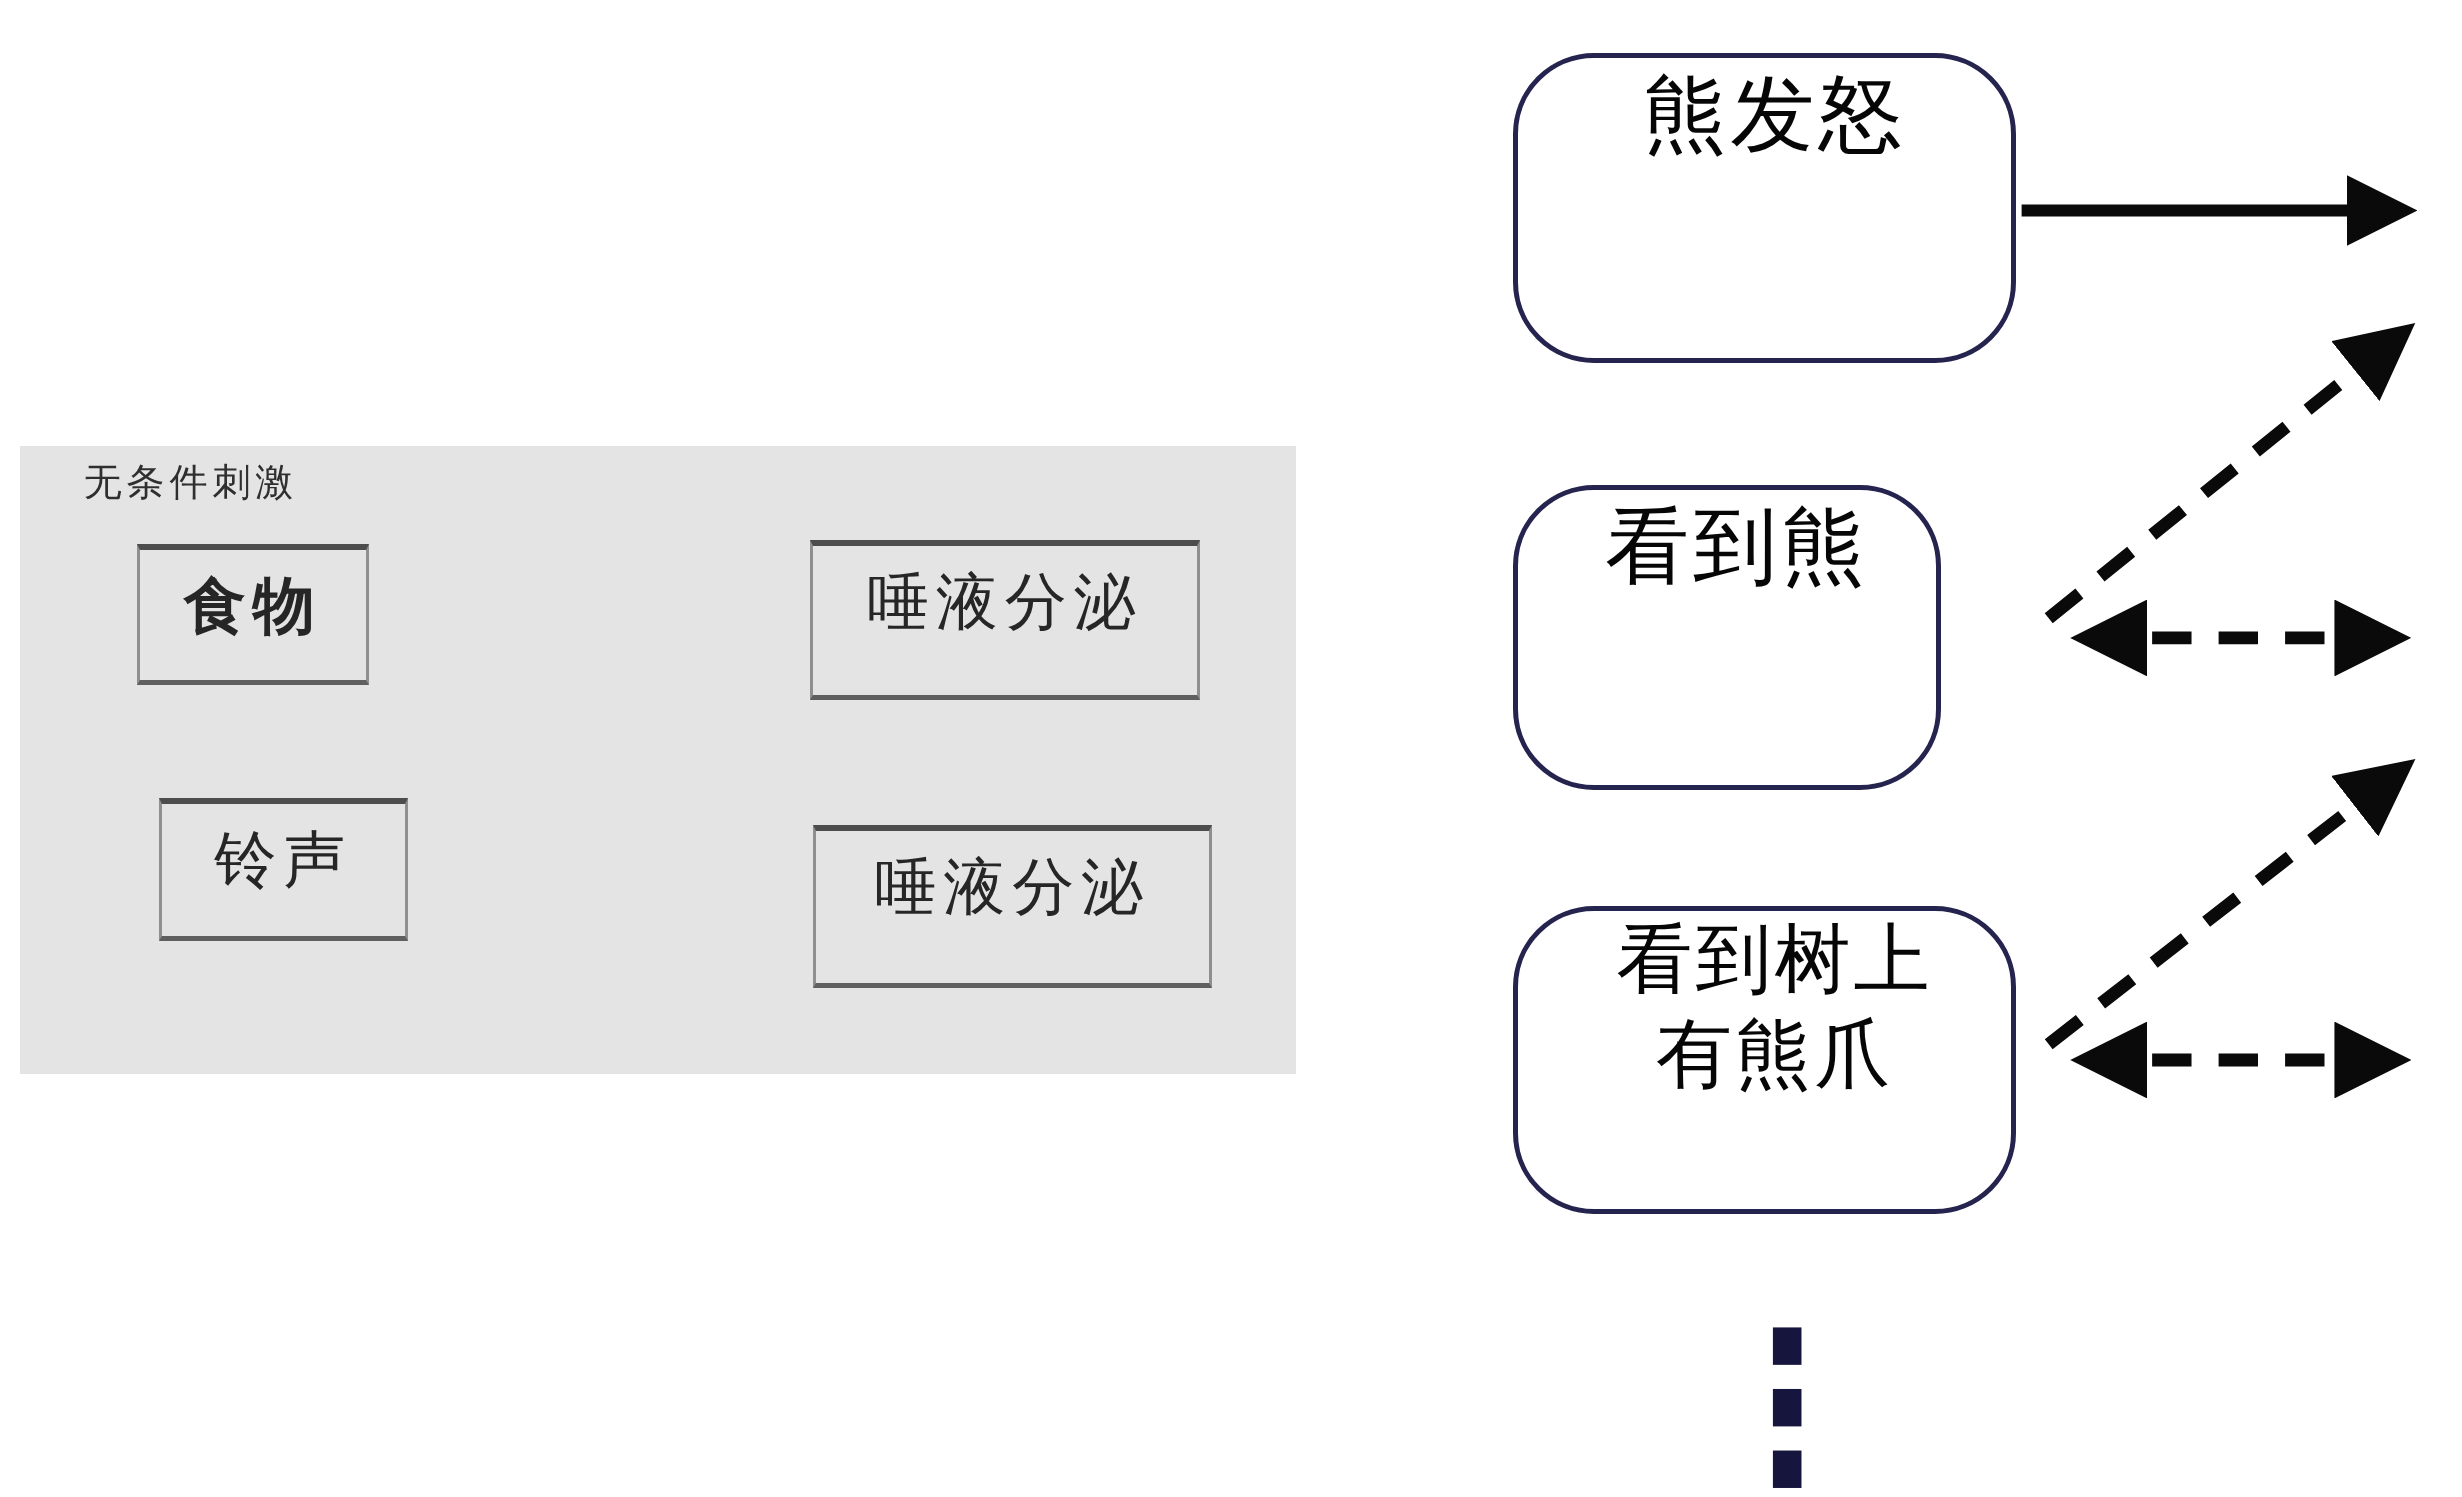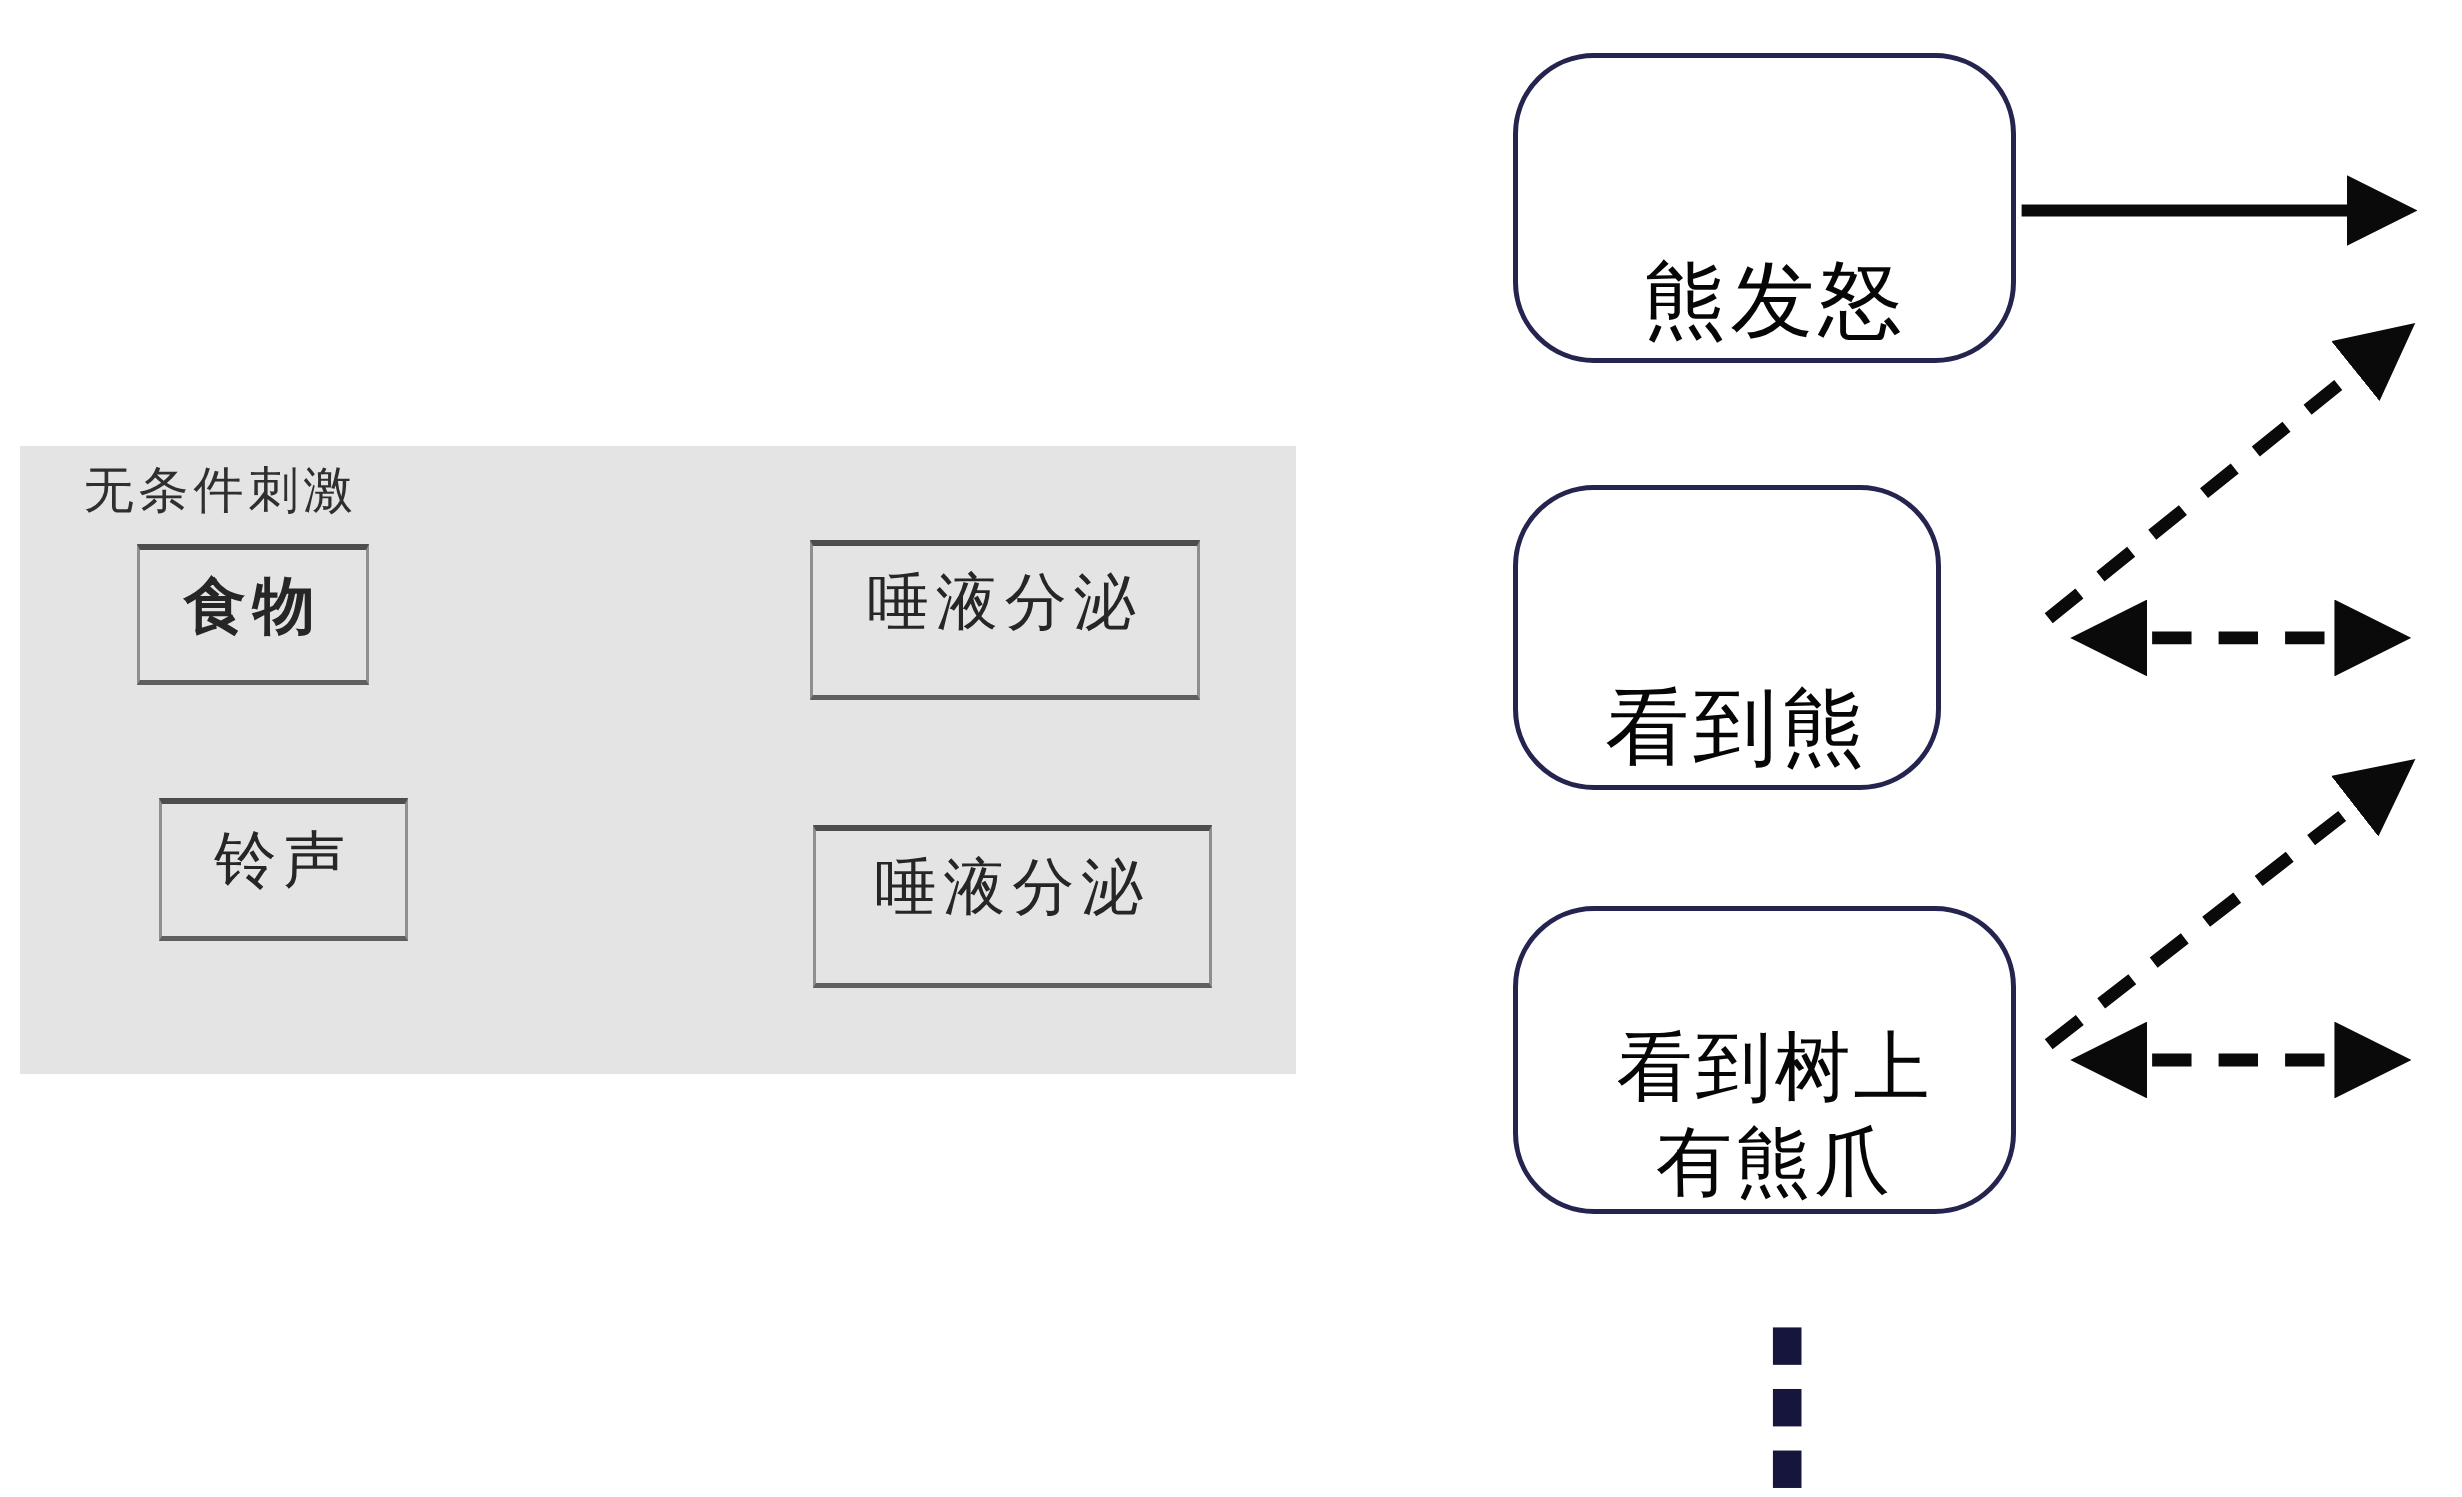--- a/index.html
+++ b/index.html
@@ -20,21 +20,21 @@
 
   
   .panel {
     position: absolute;
     left: 19.7px; top: 446px;
     width: 1276px; height: 628px;
     background: var(--panel-bg, #e4e4e4);
   }
   .plabel {
     position: absolute;
-    font-size: 50px;
+    font-size: 38px;
     letter-spacing: 4.9px;
     color: var(--panel-text, #2f2f2f);
     white-space: nowrap;
   }
   .pbox {
     position: absolute;
     box-sizing: border-box;
     border-left: 3px solid #8f8f8f;
     border-right: 3px solid #8f8f8f;
     border-top: 6.9px solid #4d4d4d;
@@ -53,21 +53,21 @@
   }
 
   
   .rbox {
     position: absolute;
     box-sizing: border-box;
     background: #ffffff;
     border-radius: 81px;
     display: flex;
     flex-direction: column;
-    justify-content: flex-end;
+    justify-content: flex-start;
     align-items: center;
     text-align: center;
     padding-left: 20px;
   }
   .rbox.stim  { border: 5.9px solid var(--stimulus-box-border, #24244e); }
   .rbox .zh   { font-size: 84px; color: #060606; letter-spacing: 3.9px; white-space: nowrap; }
   .rbox .zh2  { font-size: 76px; color: #060606; letter-spacing: 3px; line-height: 1.25; white-space: nowrap; }
 </style>
 </head>
 <body>

